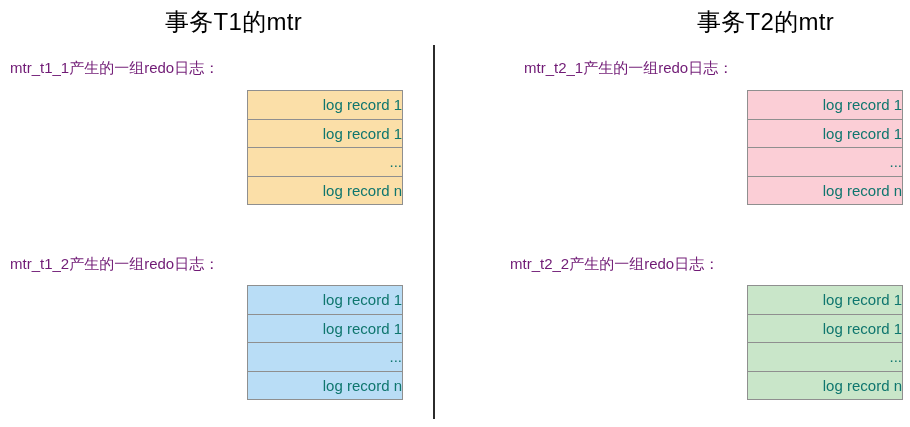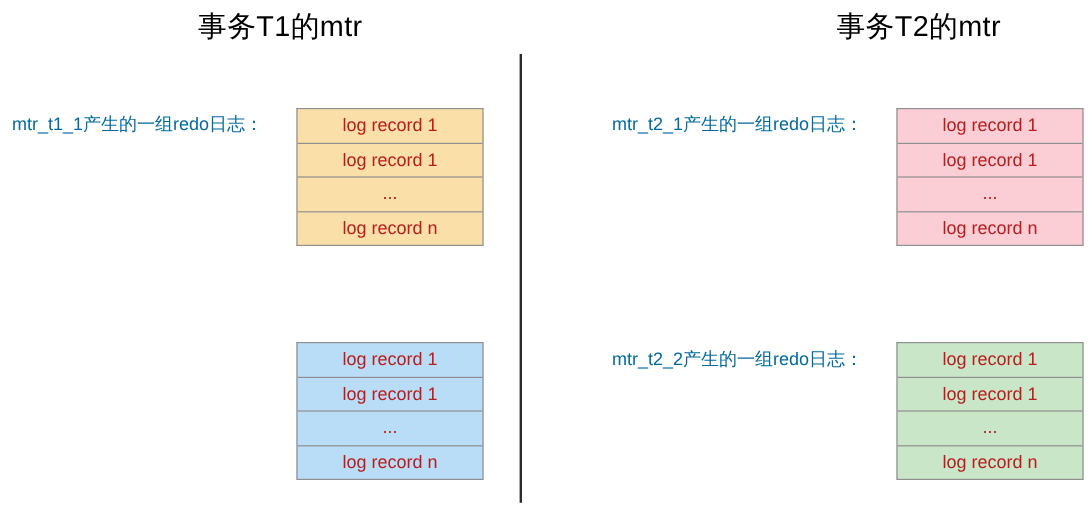--- a/index.html
+++ b/index.html
@@ -18,46 +18,45 @@
     color: #000000;
     white-space: nowrap;
     letter-spacing: 0.3px;
   }
   .title-left  { left: 165px; }
   .title-right { left: 697px; }
 
   .group-label {
     position: absolute;
     font-size: 15px;
-    color: #0369a1;
+    color: #701a75;
     white-space: nowrap;
-    margin-top: 35px;
   }
   .label-t1-1 { left: 10px;  top: 59px;  }
   .label-t1-2 { left: 10px;  top: 255px; }
-  .label-t2-1 { left: 510px; top: 59px;  }
+  .label-t2-1 { left: 524px; top: 59px;  }
   .label-t2-2 { left: 510px; top: 255px; text-align: center; }
 
   .log-table {
     position: absolute;
     width: 154px;
     border: 1px solid #8f8f8f;
     box-sizing: content-box;
   }
   .table-t1-1 { left: 247px; top: 90px;  }
   .table-t1-2 { left: 247px; top: 285px; }
   .table-t2-1 { left: 747px; top: 90px;  }
   .table-t2-2 { left: 747px; top: 285px; }
 
   .log-row {
     height: 27.5px;
     line-height: 27.5px;
-    text-align: center;
+    text-align: right;
     font-size: 15px;
-    color: #b91c1c;
+    color: #0f766e;
     border-top: 1px solid #8f8f8f;
     white-space: nowrap;
     overflow: hidden;
   }
   .log-row:first-child { border-top: none; }
 
   .divider {
     position: absolute;
     left: 433px;
     top: 45px;
@@ -76,20 +75,21 @@
   <div class="divider" style="background-color: rgb(43, 43, 43);"></div>
 
   <div class="group-label label-t1-1">mtr_t1_1产生的一组redo日志：</div>
   <div class="log-table table-t1-1" style="background-color: rgb(251, 223, 168);">
     <div class="log-row">log record 1</div>
     <div class="log-row">log record 1</div>
     <div class="log-row">...</div>
     <div class="log-row">log record n</div>
   </div>
 
+  <div class="group-label label-t1-2">mtr_t1_2产生的一组redo日志：</div>
   <div class="log-table table-t1-2" style="background-color: rgb(185, 221, 246);">
     <div class="log-row">log record 1</div>
     <div class="log-row">log record 1</div>
     <div class="log-row">...</div>
     <div class="log-row">log record n</div>
   </div>
 
   <div class="group-label label-t2-1">mtr_t2_1产生的一组redo日志：</div>
   <div class="log-table table-t2-1" style="background-color: rgb(251, 206, 214);">
     <div class="log-row">log record 1</div>

